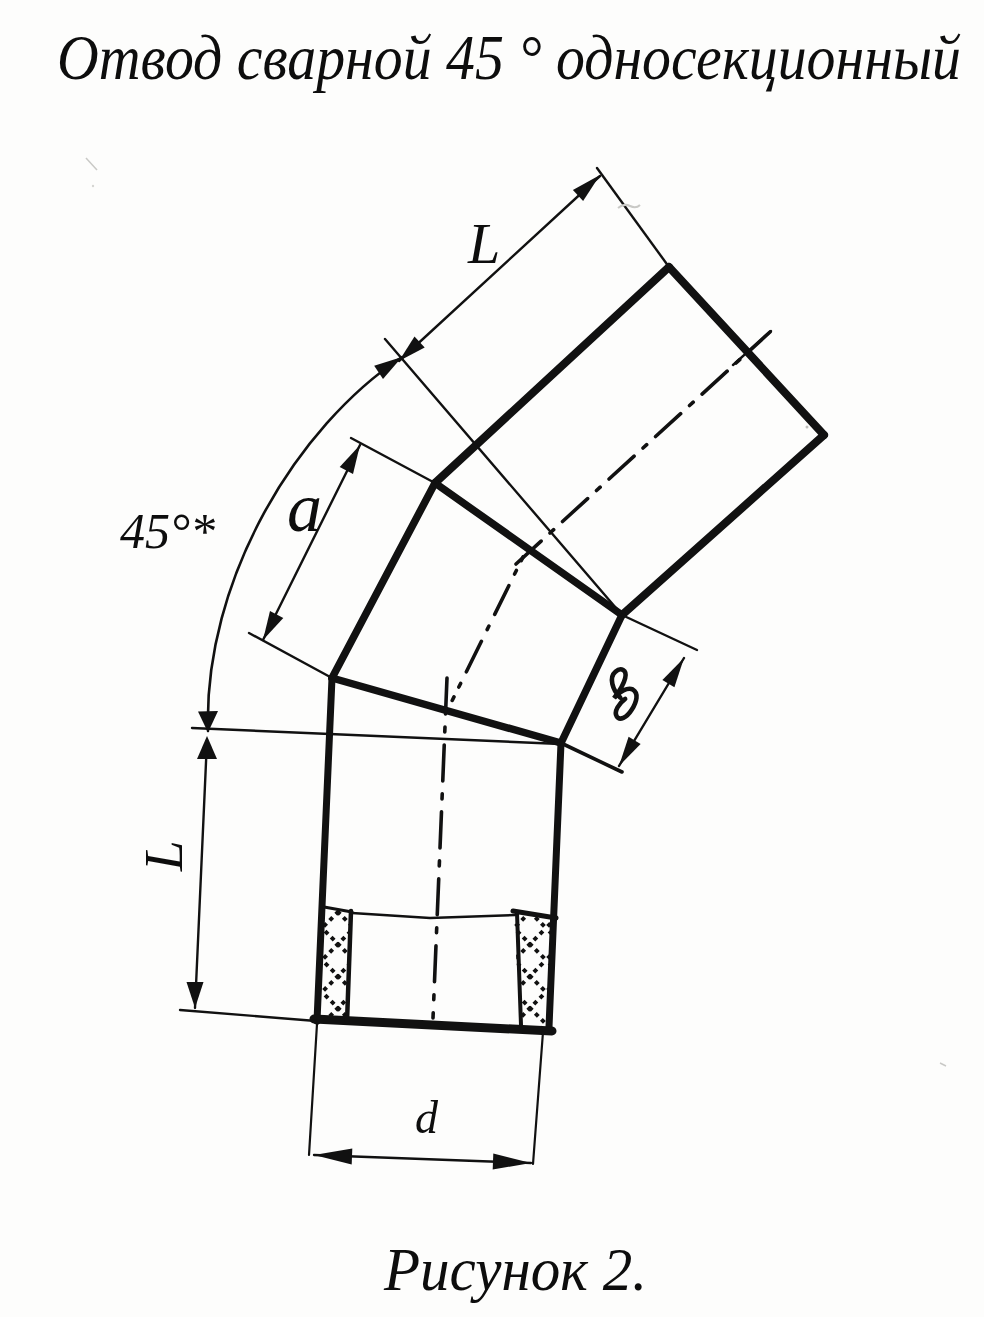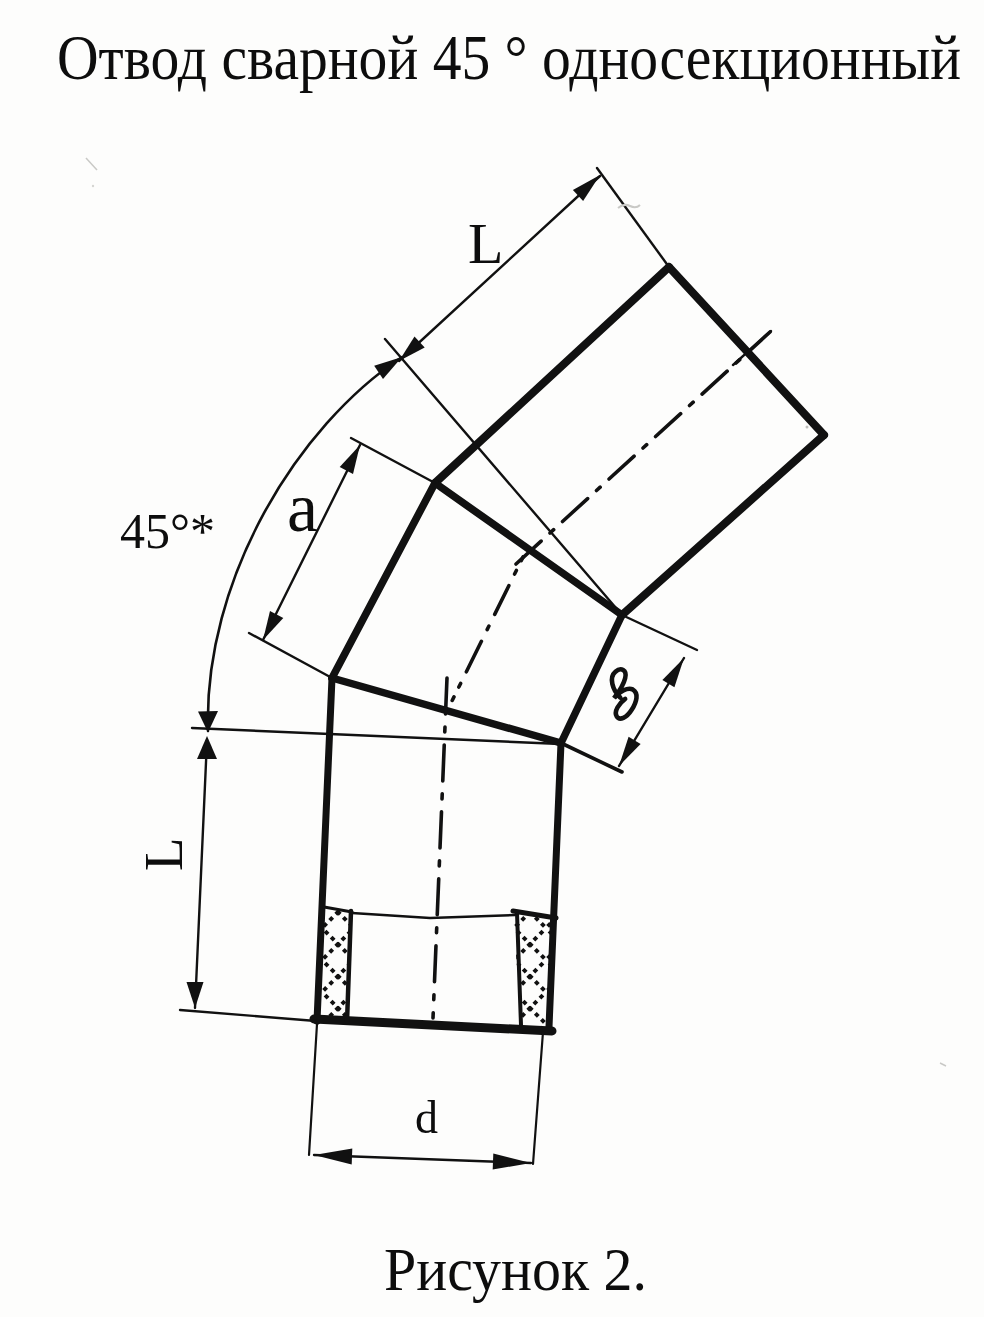--- a/index.html
+++ b/index.html
@@ -1,17 +1,17 @@
 <!DOCTYPE html>
 <html><head>
 <meta charset="utf-8">
 <style>
   html,body{margin:0;padding:0;background:#fff;}
   #page{width:984px;height:1317px;position:relative;background:#fdfdfc;overflow:hidden;
-        font-family:"Liberation Serif", serif;}
+        font-family:"Liberation Serif", serif;font-style:italic;}
   svg{position:absolute;left:0;top:0;}
 </style>
 </head>
 <body>
 <div id="page">
 <svg width="984" height="1317" viewBox="0 0 984 1317">
 <defs>
 
 <pattern id="xh" width="32" height="32" patternUnits="userSpaceOnUse" patternTransform="translate(2 0)">
   <path d="M-3 -3 L35 35 M35 -3 L-3 35" stroke="#111" stroke-width="4" stroke-dasharray="4.2 4.4" fill="none"></path>

